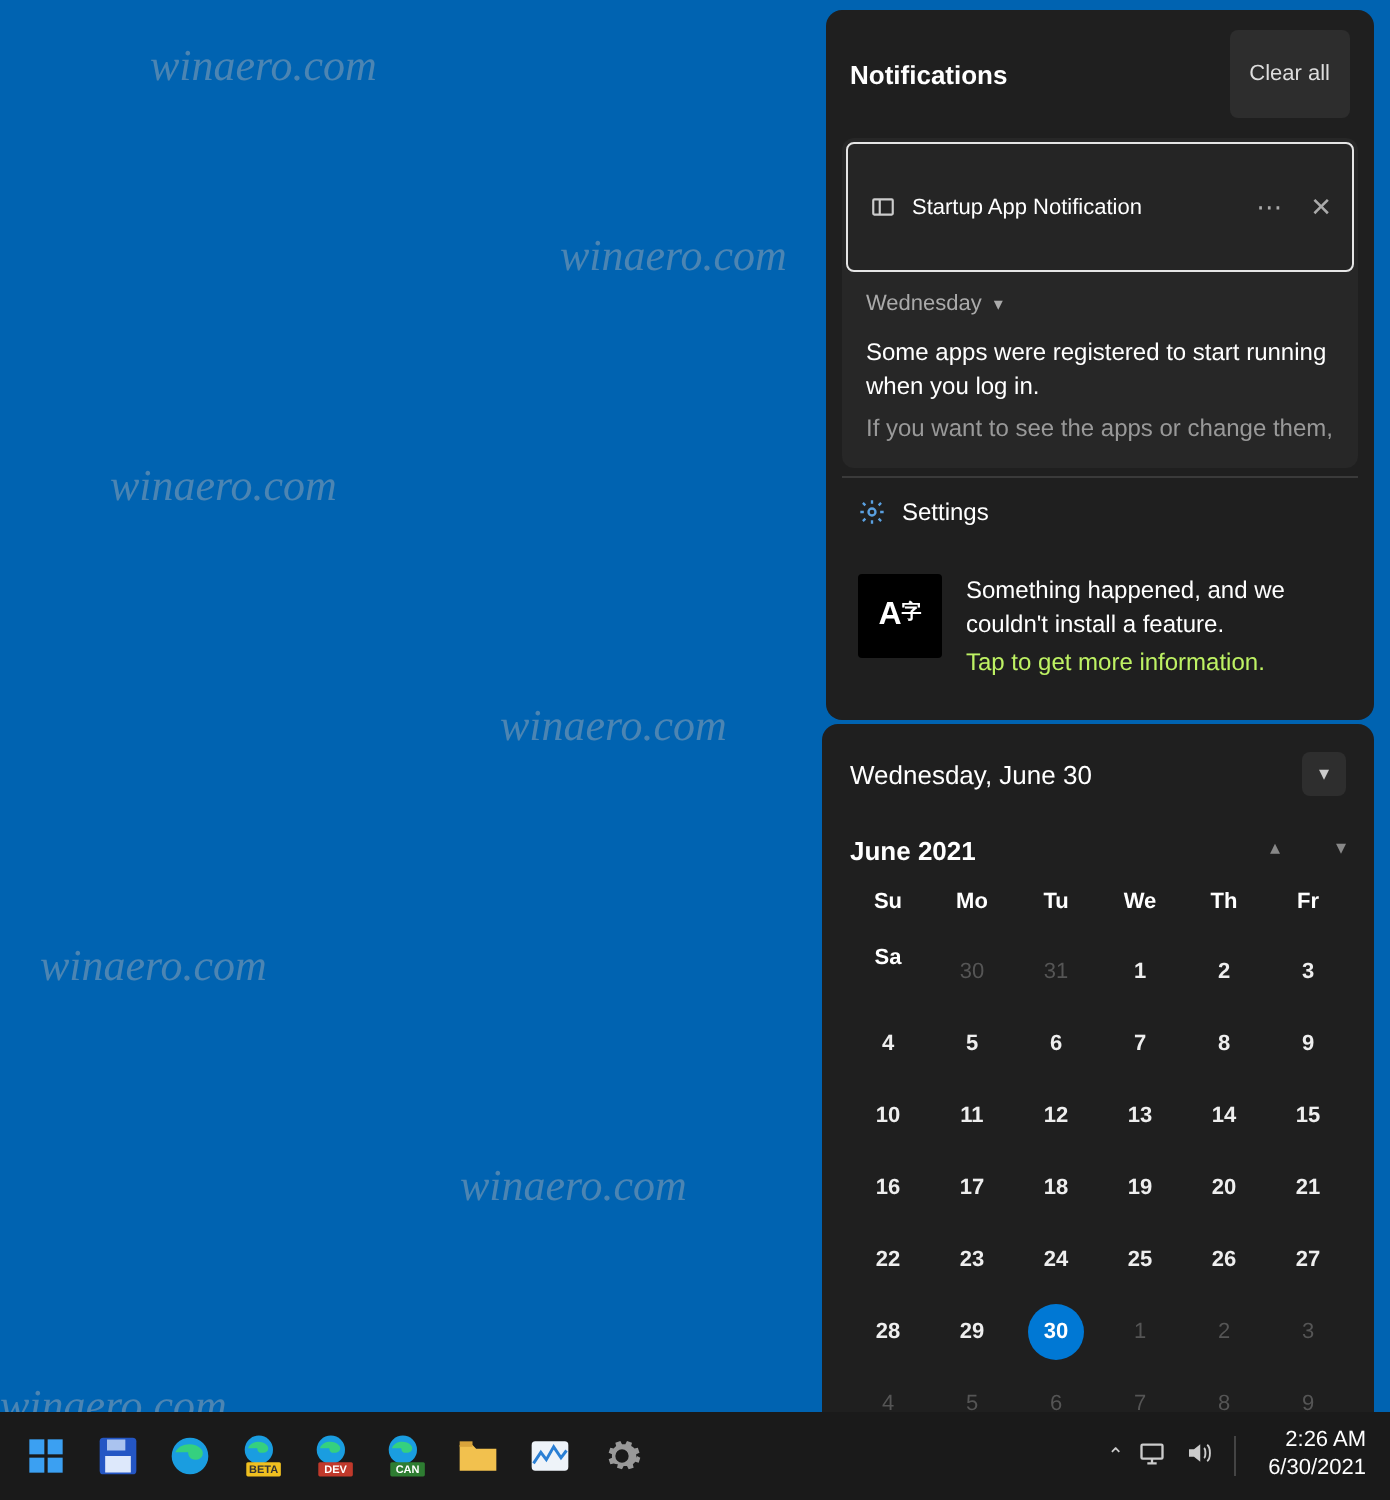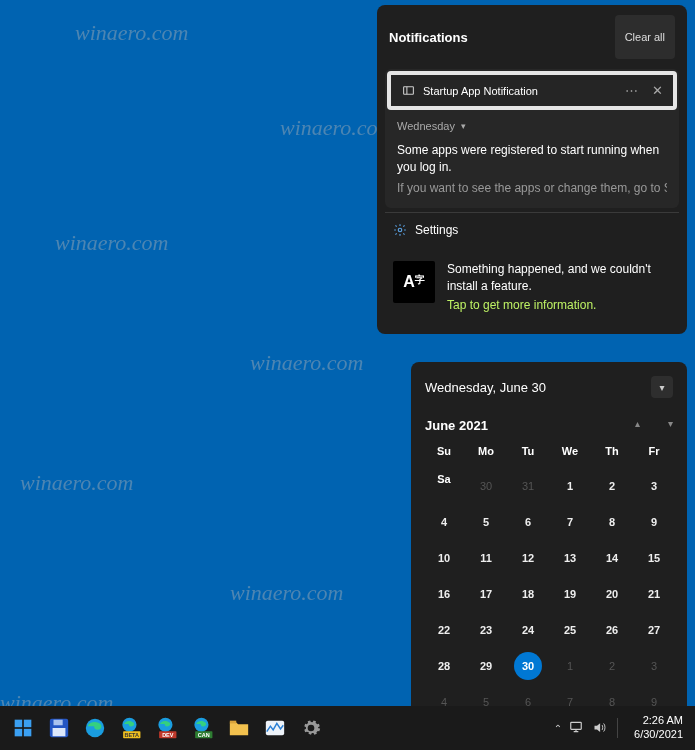--- a/index.html
+++ b/index.html
@@ -1,24 +1,24 @@
 <!DOCTYPE html>
 <html><head>
 <meta charset="utf-8">
 <style>
 * { margin:0; padding:0; box-sizing:border-box; font-family:"Segoe UI",Arial,sans-serif; }
 body { width:695px; height:750px; background:#0063b1; overflow:hidden; position:relative; }
 
 
-.notif-panel { position:absolute; top:5px; right:8px; width:310px; background:#1f1f1f; border-radius:8px; padding:4px; color:#fff; }
+.notif-panel { position:absolute; top:5px; right:8px; width:274px; background:#1f1f1f; border-radius:8px; padding:4px; color:#fff; }
 .notif-header { display:flex; justify-content:space-between; align-items:center; padding:6px 8px; }
 .notif-title { font-size:13px; font-weight:600; }
 .clear-all { font-size:11px; color:#ddd; background:#2d2d2d; border:none; border-radius:4px; padding:16px 10px; cursor:pointer; }
 .notif-card { background:#272727; border-radius:6px; margin:4px 4px; overflow:hidden; }
-.card-top { display:flex; align-items:center; padding:8px 10px; border:4px solid #e5e5e5; border-radius:4px; margin:2px; background:#252525; }
+.card-top { display:flex; align-items:center; padding:24px 10px; border:1px solid #e5e5e5; border-radius:4px; margin:2px; background:#252525; }
 .card-icon { width:14px; height:14px; margin-right:8px; display:flex; align-items:center; justify-content:center; }
 .card-title { font-size:11px; color:#fff; flex:1; }
 .card-actions { display:flex; gap:14px; align-items:center; }
 .dots,.close-x { color:#aaa; font-size:13px; cursor:pointer; }
 .card-body { padding:8px 12px 12px; }
 .day-row { display:flex; align-items:center; gap:6px; color:#aaa; font-size:11px; margin-bottom:10px; }
 .notif-text1 { font-size:12px; color:#fff; line-height:1.4; margin-bottom:4px; }
 .notif-text2 { font-size:12px; color:#999; line-height:1.4; white-space:nowrap; overflow:hidden; }
 .more-btn { display:inline-block; margin-top:12px; font-size:11px; color:#ddd; background:#353535; border:none; border-radius:4px; padding:6px 10px; cursor:pointer; }
 .divider { height:1px; background:#3a3a3a; margin:0 4px; }

